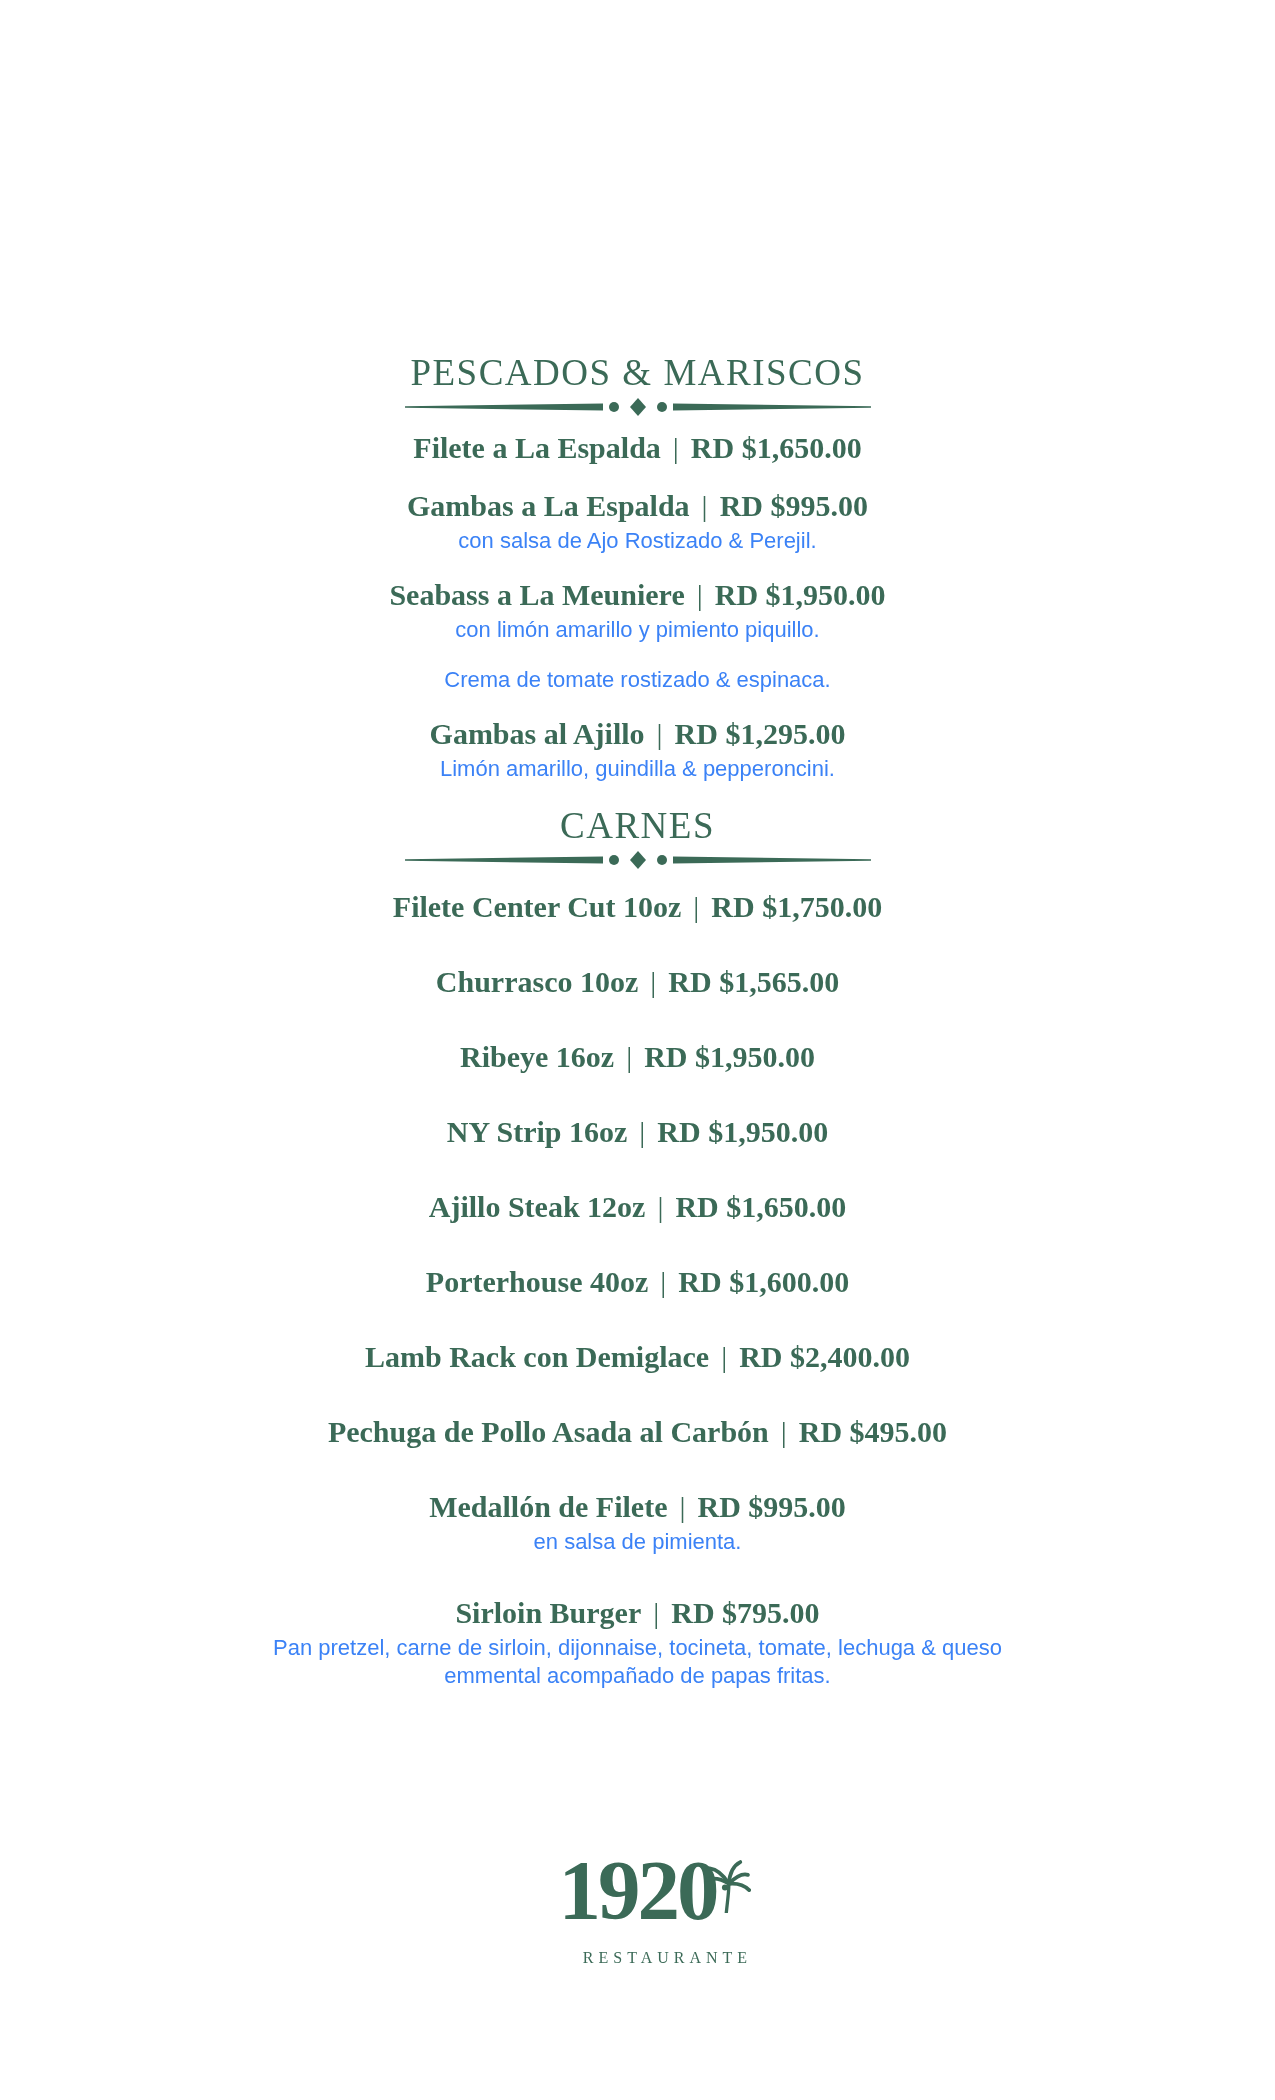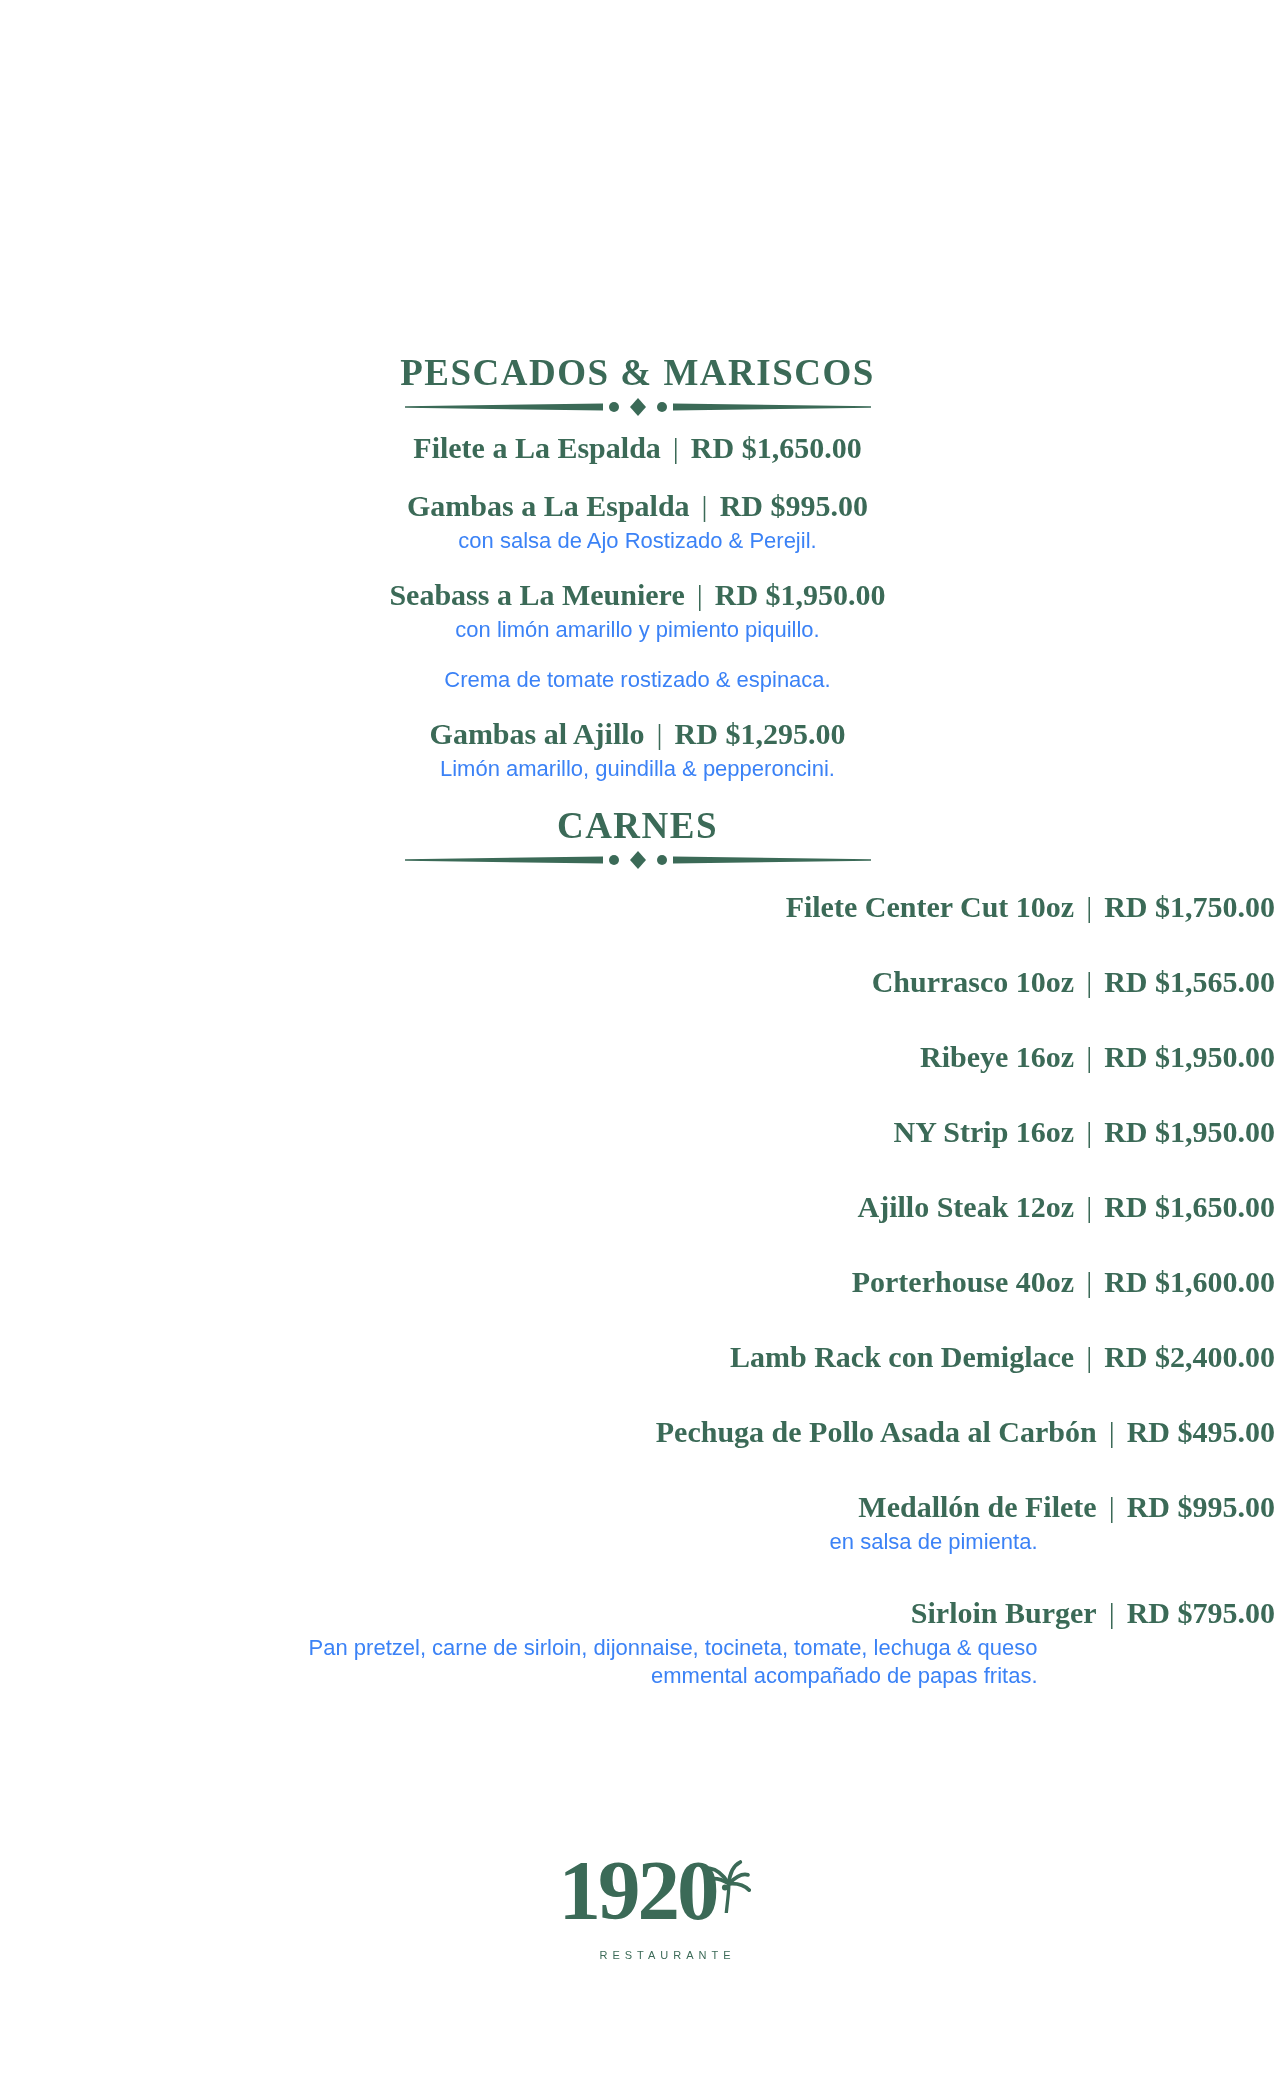--- a/index.html
+++ b/index.html
@@ -13,31 +13,31 @@
     overflow: hidden;
     font-family: "Liberation Serif", serif;
     color: #3B6A57;
   }
   .content { padding-top: 352px; text-align: center; }
 
   .section-title {
     margin: 0;
     font-size: 37px;
     line-height: 42px;
-    font-weight: 700;
+    font-weight: 400;
     letter-spacing: 1.5px;
     color: #3B6A57;
   }
   .ornament { width: 466px; height: 18px; margin: 4px auto 0; display: block; }
   .menu-section .items { margin-top: 14px; }
   .section-1 { margin-top: 20px; }
   .section-1 .items { margin-top: 20px; }
 
   .menu-item { margin-bottom: 22px; }
-  .section-1 .menu-item { margin-bottom: 39px; text-align: right; }
+  .section-1 .menu-item { margin-bottom: 39px; }
 
   .item-line {
     font-size: 30px;
     line-height: 36px;
     font-weight: 700;
     color: #3B6A57;
     white-space: nowrap;
   }
   .item-sep { font-weight: 400; padding: 0 12px; }
 
@@ -57,22 +57,22 @@
     line-height: 90px;
   }
   .logo-year {
     font-size: 85px;
     font-weight: 700;
     letter-spacing: -3px;
     color: #3B6A57;
   }
   .palm { position: absolute; right: -34px; top: 12px; }
   .logo-sub {
-    font-family: Liberation Sans, sans-serif;
-    font-size: 11px;
+    font-family: Liberation Serif, serif;
+    font-size: 16px;
     letter-spacing: 5px;
     color: #3B6A57;
     margin-top: -10px;
     padding-left: 60px;
   }
 </style>
 </head>
 <body>
 
 <div class="page">

